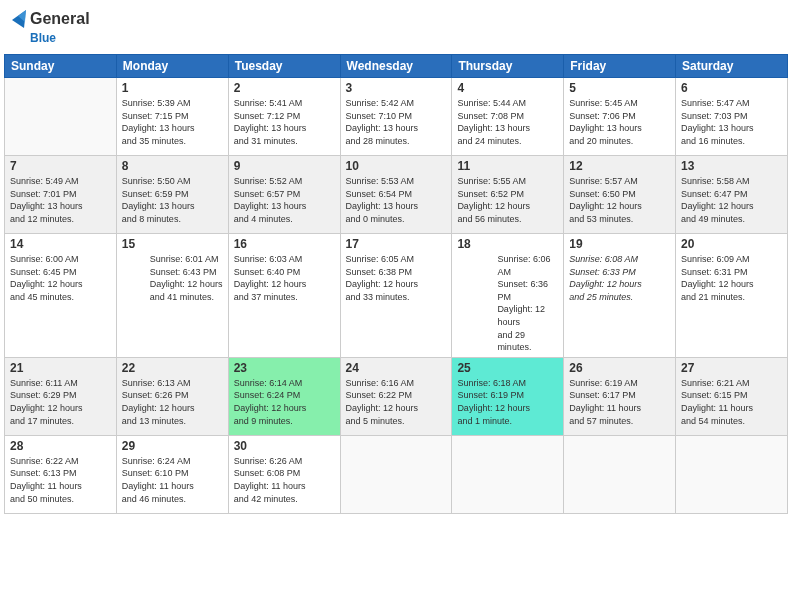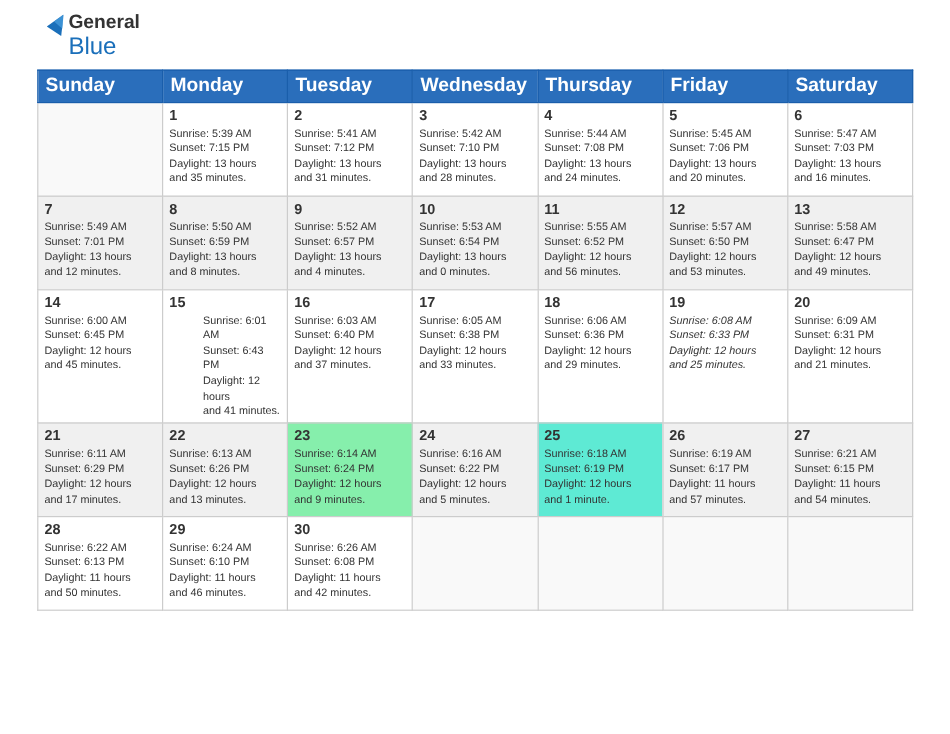--- a/index.html
+++ b/index.html
@@ -6,21 +6,21 @@
     body {
       width: 792px;
       height: 612px;
       font-family: Arial, sans-serif;
       background: #fff;
       overflow: hidden;
     }
     .page {
       width: 792px;
       height: 612px;
-      padding: 10px 31px;
+      padding: 10px 4px;
       border-radius: 29px;
     }
     .header {
       display: flex;
       justify-content: space-between;
       align-items: flex-start;
       margin-bottom: 8px;
     }
     .logo {
       display: flex;
@@ -42,21 +42,21 @@
     .calendar {
       width: 100%;
       border-collapse: collapse;
       border: 1px solid #ccc;
     }
     .calendar th {
       background-color: #2a6ebb;
       color: white;
       text-align: left;
       padding: 4px 6px;
-      font-size: 16px;
+      font-size: 12px;
       border: 1px solid #1a5eab;
       margin-top: 47px;
     }
     .calendar td {
       border: 1px solid #ccc;
       vertical-align: top;
       padding: 3px 5px;
       width: calc(100% / 7);
       height: 78px;
     }
@@ -92,21 +92,21 @@
     <div class="logo">
   <svg width="22" height="36" viewBox="0 0 22 36">
     <polygon points="8,10 22,0 20,18" fill="#1a6fba"></polygon>
     <polygon points="14,6 22,0 21,12" fill="#4a9fe0" opacity="0.7"></polygon>
   </svg>
   <div>
     <div style="line-height:1.1">
       <span style="font-size:16px;font-weight:bold;color:#333;">General</span>
     </div>
     <div style="line-height:1.1">
-      <span style="font-size:20px;font-weight:normal;color:#1a6fba;">Blue</span>
+      <span style="font-size:12px;font-weight:bold;color:#1a6fba;">Blue</span>
     </div>
   </div>
 </div>
     <div class="title-area">
       <div class="month-title"></div>
       <div class="location"></div>
     </div>
   </div>
 
   <table class="calendar">
@@ -242,21 +242,21 @@
           </td>
           <td>
             <div class="day-number">17</div>
             <div class="day-info" style="white-space: pre-line;">Sunrise: 6:05 AM
 Sunset: 6:38 PM
 Daylight: 12 hours
 and 33 minutes.</div>
           </td>
           <td>
             <div class="day-number">18</div>
-            <div class="day-info" style="white-space: pre-line;">Sunrise: 6:06 AM
+            <div class="day-info" style="white-space: pre-line; margin-left: 40px;">Sunrise: 6:06 AM
 Sunset: 6:36 PM
 Daylight: 12 hours
 and 29 minutes.</div>
           </td>
           <td>
             <div class="day-number">19</div>
             <div class="day-info" style="white-space: pre-line; font-style: italic;">Sunrise: 6:08 AM
 Sunset: 6:33 PM
 Daylight: 12 hours
 and 25 minutes.</div>

